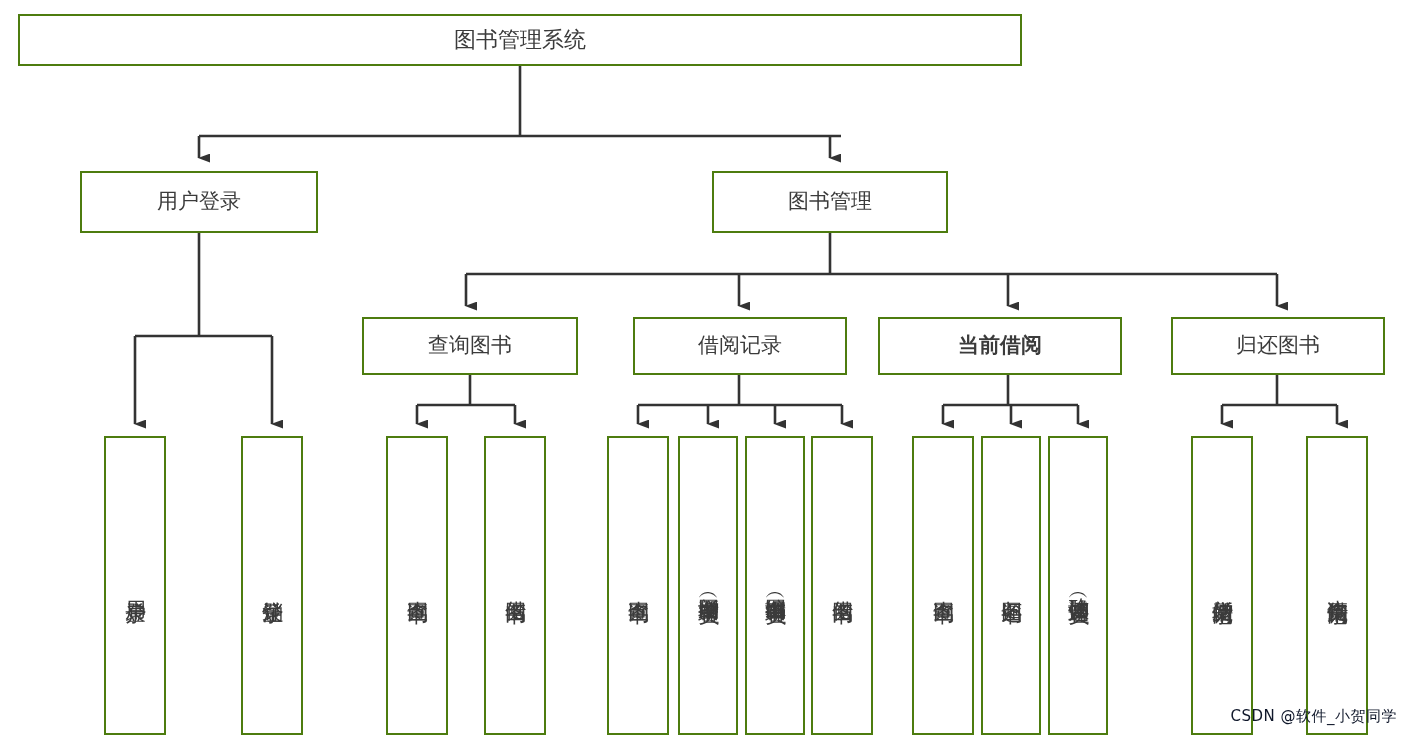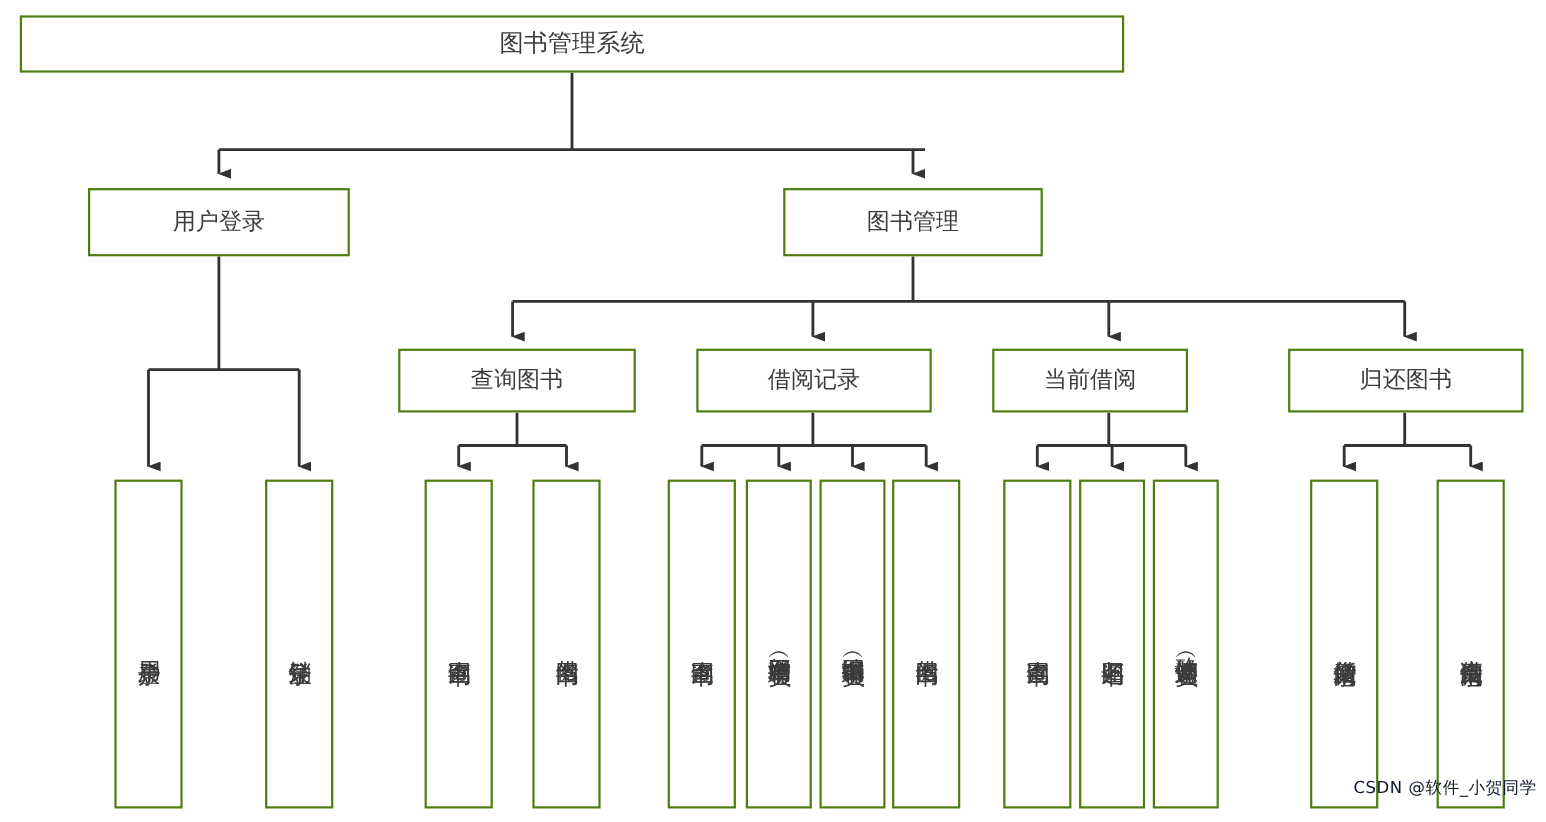--- a/index.html
+++ b/index.html
@@ -85,21 +85,21 @@
   <div class="node h" style="left:712px;top:171px;width:236px;height:62px;">
     <span class="lbl">图书管理</span>
   </div>
 
   <div class="node h" style="left:362px;top:317px;width:216px;height:58px;">
     <span class="lbl">查询图书</span>
   </div>
   <div class="node h" style="left:633px;top:317px;width:214px;height:58px;">
     <span class="lbl">借阅记录</span>
   </div>
-  <div class="node h" style="left:902px;top:317px;width:178px;height:58px;">
+  <div class="node h" style="left:878px;top:317px;width:244px;height:58px;font-weight:bold;">
     <span class="lbl">当前借阅</span>
   </div>
   <div class="node h" style="left:1171px;top:317px;width:214px;height:58px;">
     <span class="lbl">归还图书</span>
   </div>
 
   <div class="node v" style="left:104px;top:436px;width:62px;height:299px;">
     <span class="lbl">用户登录</span>
   </div>
   <div class="node v" style="left:241px;top:436px;width:62px;height:299px;">

